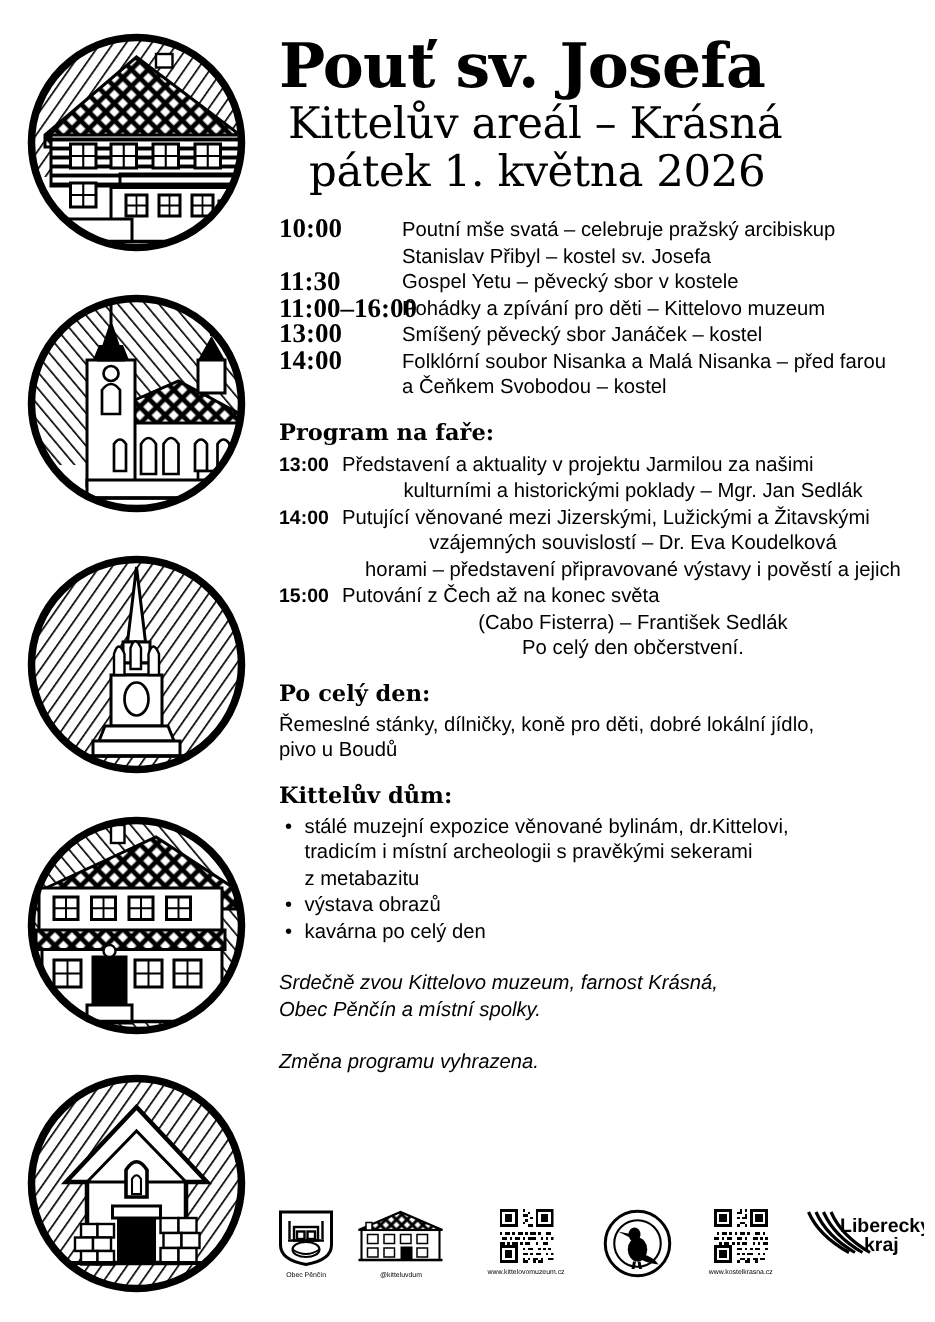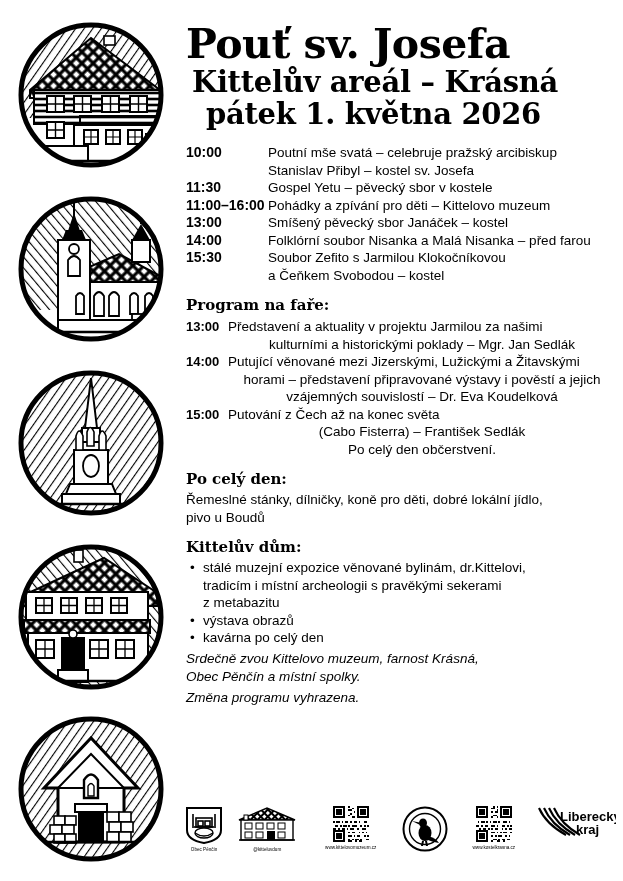--- a/index.html
+++ b/index.html
@@ -20,32 +20,33 @@
 
   
   .headline{padding-top:22px;}
   .headline .l1{
     font-family:"DejaVu Serif","Liberation Serif",serif;
     font-weight:700;font-size:41px;line-height:44px;letter-spacing:-0.5px;
     white-space:nowrap;
   }
   .headline .l2,.headline .l3{
     font-family:"DejaVu Serif","Liberation Serif",serif;
-    font-weight:700;font-size:29px;line-height:32px;letter-spacing:-0.3px;
+    font-weight:400;font-size:29px;line-height:32px;letter-spacing:-0.3px;
     white-space:nowrap;
   }
   .headline .l2{padding-left:6px;}
   .headline .l3{padding-left:20px;}
 
   
   .schedule{margin-top:14px;}
   .srow{display:flex;align-items:flex-start;line-height:17.5px;}
   .stime{
-    flex:0 0 auto;width:82px;font-size:14px;font-weight:700;
+    flex:0 0 auto;width:82px;font-size:18px;font-weight:700;
     white-space:nowrap;
+    font-family:Liberation Serif, serif;
   }
   .stime.wide{width:82px;}
   .sdesc{flex:1 1 auto;font-size:13.5px;}
   .schedule .indent{padding-left:82px;font-size:13.5px;line-height:17.5px;}
 
   
   .sec-h{
     font-family:"DejaVu Serif","Liberation Serif",serif;
     font-weight:700;font-size:15px;line-height:24px;margin-top:9px;
   }
@@ -62,21 +63,21 @@
 
   
   .blist{margin:0;padding:0;list-style:none;}
   .blist li{
     position:relative;padding-left:17px;font-size:13.5px;line-height:17.5px;
   }
   .blist li .bdot{position:absolute;left:4px;top:0;}
 
   
   .ital{font-size:13.5px;line-height:18px;font-style:italic;}
-  .ital.gap{margin-top:3px;}
+  .ital.gap{margin-top:17px;}
 
   
   .footer{
     position:absolute;left:176px;top:806px;width:440px;height:62px;
     display:flex;align-items:flex-start;
   }
   .flogo{display:flex;flex-direction:column;align-items:center;}
   .flogo .cap{font-size:4.6px;line-height:7px;margin-top:2px;white-space:nowrap;}
   .qr{display:block;}
 </style>
@@ -318,42 +319,38 @@
       <div class="srow">
         <div class="stime">13:00</div>
         <div class="sdesc">Smíšený pěvecký sbor Janáček – kostel</div>
       </div>
 
       <div class="srow">
         <div class="stime">14:00</div>
         <div class="sdesc">Folklórní soubor Nisanka a Malá Nisanka – před farou</div>
       </div>
 
-      <div class="srow">
-        <div class="stime">15:30</div>
-        <div class="sdesc">Soubor Zefito s Jarmilou Klokočníkovou</div>
-      </div>
       <div class="indent">a Čeňkem Svobodou – kostel</div>
     </div>
 
     <div class="sec-h">Program na faře:</div>
 
     <div class="fara">
       <div class="frow">
         <div class="ftime">13:00</div>
         <div class="fdesc">Představení a aktuality v projektu Jarmilou za našimi</div>
       </div>
       <div class="indent">kulturními a historickými poklady – Mgr. Jan Sedlák</div>
 
       <div class="frow">
         <div class="ftime">14:00</div>
         <div class="fdesc">Putující věnované mezi Jizerskými, Lužickými a Žitavskými</div>
       </div>
+      <div class="indent">vzájemných souvislostí – Dr. Eva Koudelková</div>
       <div class="indent">horami – představení připravované výstavy i pověstí a jejich</div>
-      <div class="indent">vzájemných souvislostí – Dr. Eva Koudelková</div>
 
       <div class="frow">
         <div class="ftime">15:00</div>
         <div class="fdesc">Putování z Čech  až na konec světa</div>
       </div>
       <div class="indent">(Cabo Fisterra) – František Sedlák</div>
       <div class="indent">Po celý den občerstvení.</div>
     </div>
 
     <div class="sec-h">Po celý den:</div>

